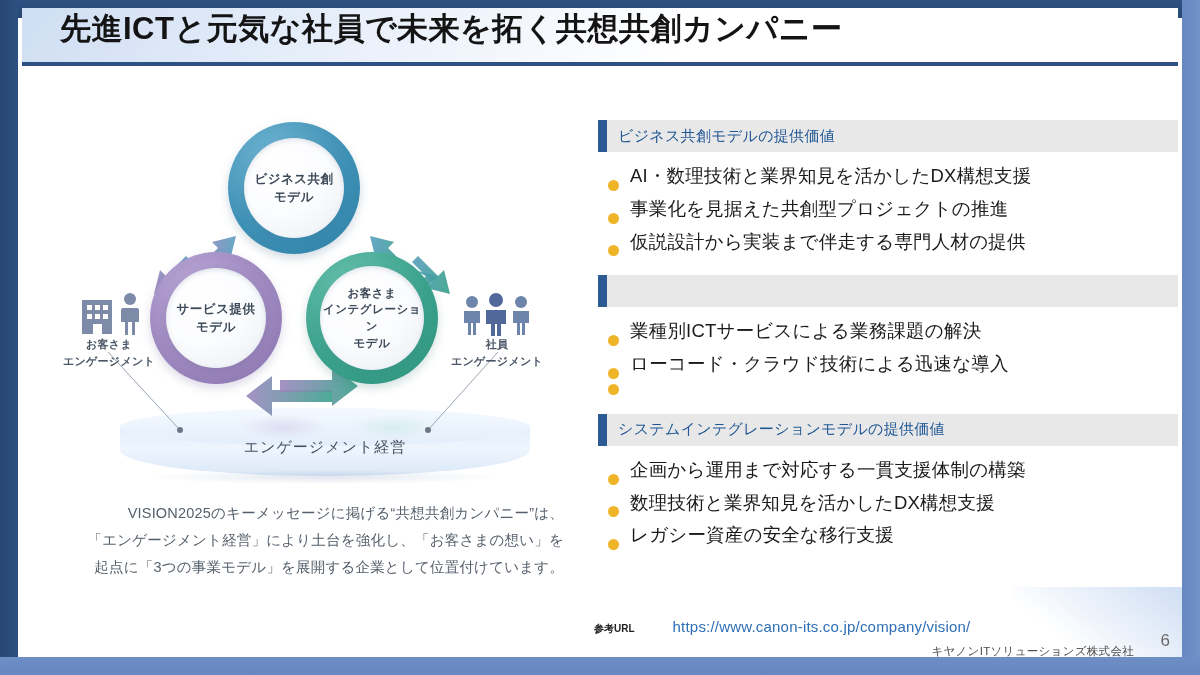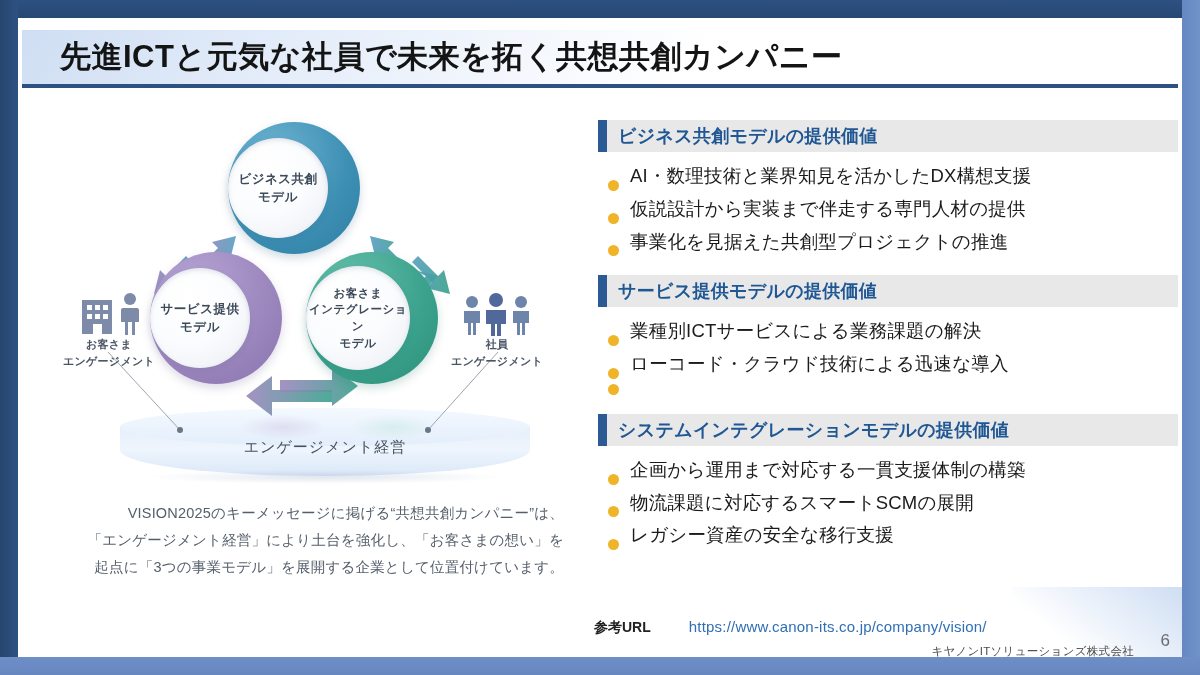--- a/index.html
+++ b/index.html
@@ -46,26 +46,25 @@
   .rail-right {
     position: absolute;
     right: 0; top: 0;
     width: 18px; height: 675px;
     background: linear-gradient(90deg, #6687c0 0%, #7093c9 100%);
   }
 
   
   .title-bar {
     position: absolute;
-    left: 22px; top: 30px;
+    left: 22px; top: 8px;
     width: 1156px; height: 58px;
     background: linear-gradient(128deg, #cfdef3 0%, #e6eefa 26%, #ffffff 58%, #ffffff 100%);
     border-bottom: 4px solid #2d5183;
     display: flex;
-    align-items: center;
   }
   .title-text {
     margin-left: 38px;
     font-size: 31px;
     font-weight: bold;
     color: #141414;
     letter-spacing: 0.5px;
     white-space: nowrap;
   }
 
@@ -130,20 +129,21 @@
   .refl { position:absolute; border-radius:50%; opacity:.45; }
   .refl.p { left:120px; top:6px; width:86px; height:26px; background:radial-gradient(ellipse at center,#cfc3e4 0%,rgba(207,195,228,0) 70%); }
   .refl.t { left:230px; top:6px; width:86px; height:26px; background:radial-gradient(ellipse at center,#bfe6dc 0%,rgba(191,230,220,0) 70%); }
 
   
   .ring {
     position: absolute;
     border-radius: 50%;
     display: flex;
     align-items: center;
+    justify-content: center;
   }
   .ring .inner {
     border-radius: 50%;
     background: radial-gradient(circle at 36% 30%, #ffffff 0%, #fbfcfe 48%, #e9edf3 100%);
     box-shadow: inset 0 2px 5px rgba(90,110,140,0.18), 0 2px 6px rgba(60,80,110,0.10);
     display: flex;
     align-items: center;
     justify-content: center;
     text-align: center;
   }
@@ -226,22 +226,22 @@
     display: flex;
     align-items: center;
   }
   .sec-head .accent {
     width: 9px; height: 32px;
     background: #2b5a94;
     flex: 0 0 auto;
   }
   .sec-head .sec-title {
     margin-left: 11px;
-    font-size: 18px;
-    font-weight: bold;
+    font-size: 15px;
+    font-weight: normal;
     color: #1f5694;
     letter-spacing: .3px;
     white-space: nowrap;
   }
   .bullets { margin-top: 10px; padding-left: 10px; }
   .bullet {
     display: flex;
     align-items: flex-end;
     margin-bottom: 5px;
   }
@@ -263,21 +263,21 @@
   }
 
   
   .ref-line {
     position: absolute;
     left: 594px; top: 618px;
     display: flex;
     align-items: baseline;
     gap: 10px;
   }
-  .ref-label { font-size: 14px; color: #222; font-weight: bold; }
+  .ref-label { font-size: 10px; color: #222; font-weight: bold; }
   .ref-url { font-size: 15px; color: #2f6fb5; letter-spacing: .2px; margin-left: 28px; }
 
   .corner-tri {
     position: absolute;
     right: 18px; bottom: 18px;
     width: 170px; height: 70px;
     background: linear-gradient(218deg, #cfdef3 0%, #e9f0fa 40%, #ffffff 72%);
   }
   .company {
     position: absolute;
@@ -452,33 +452,32 @@
           <div class="accent"></div>
           <div class="sec-title">ビジネス共創モデルの提供価値</div>
         </div>
         <div class="bullets">
           <div class="bullet">
             <span class="dot"></span>
             <span class="txt">AI・数理技術と業界知見を活かしたDX構想支援</span>
           </div>
           <div class="bullet">
             <span class="dot"></span>
+            <span class="txt">事業化を見据えた共創型プロジェクトの推進</span>
+          </div>
+          <div class="bullet">
+            <span class="dot"></span>
             <span class="txt">仮説設計から実装まで伴走する専門人材の提供</span>
-          </div>
-          <div class="bullet">
-            <span class="dot"></span>
-            <span class="txt">事業化を見据えた共創型プロジェクトの推進</span>
           </div>
         </div>
       </div>
 
       <div class="section">
         <div class="sec-head">
           <div class="accent"></div>
-          <div class="sec-title">サービス提供モデルの提供価値</div>
         </div>
         <div class="bullets">
           <div class="bullet">
             <span class="dot"></span>
             <span class="txt">業種別ICTサービスによる業務課題の解決</span>
           </div>
           <div class="bullet">
             <span class="dot"></span>
             <span class="txt">ローコード・クラウド技術による迅速な導入</span>
           </div>
@@ -493,21 +492,21 @@
           <div class="accent"></div>
           <div class="sec-title">システムインテグレーションモデルの提供価値</div>
         </div>
         <div class="bullets">
           <div class="bullet">
             <span class="dot"></span>
             <span class="txt">企画から運用まで対応する一貫支援体制の構築</span>
           </div>
           <div class="bullet">
             <span class="dot"></span>
-            <span class="txt">物流課題に対応するスマートSCMの展開</span>
+            <span class="txt">数理技術と業界知見を活かしたDX構想支援</span>
           </div>
           <div class="bullet">
             <span class="dot"></span>
             <span class="txt">レガシー資産の安全な移行支援</span>
           </div>
         </div>
       </div>
 
     </div>
   </div>

